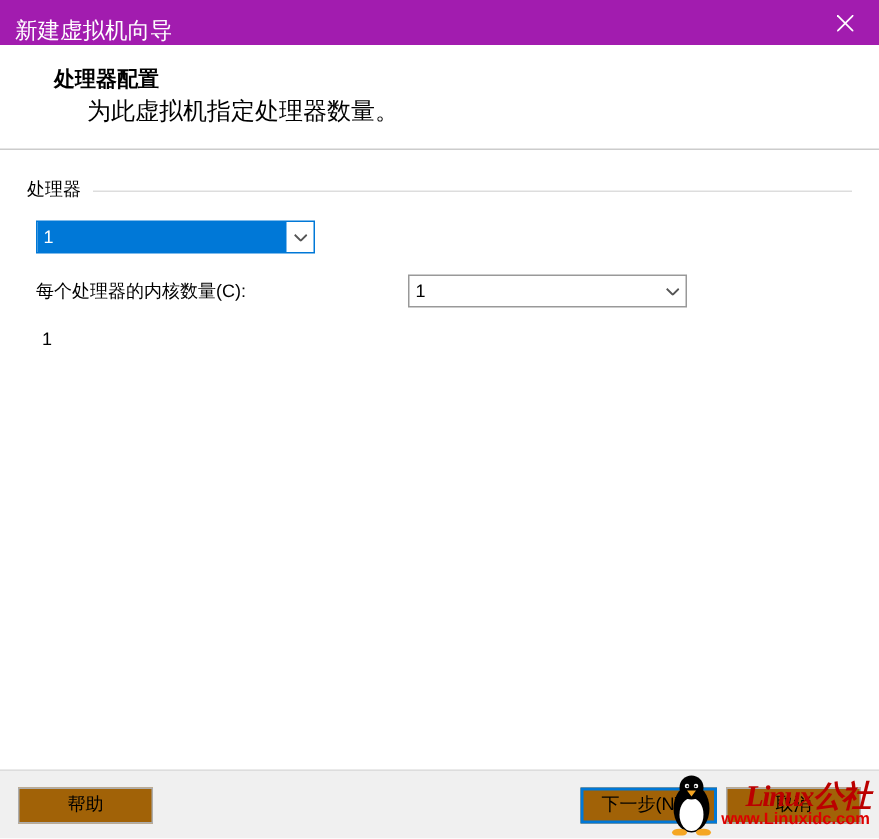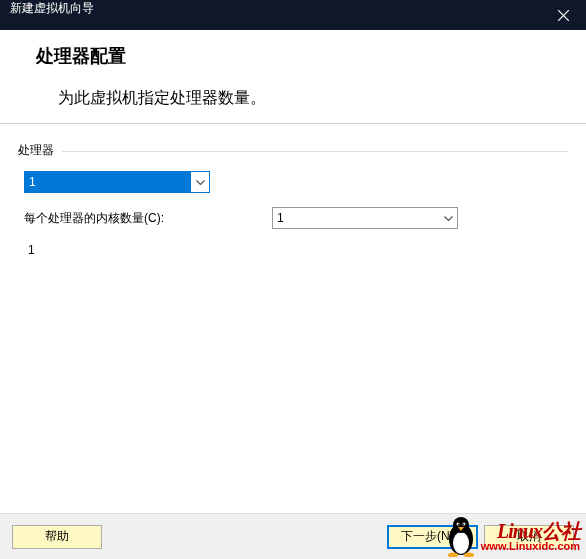--- a/index.html
+++ b/index.html
@@ -10,26 +10,26 @@
     }
     body {
       width: 586px;
       height: 559px;
       background: #fff;
       position: relative;
       overflow: hidden;
     }
     .titlebar {
       height: 30px;
-      background: #0f172a;
+      background: #a21caf;
       color: #fff;
       display: flex;
-      align-items: flex-start;
+      align-items: flex-end;
       padding-left: 10px;
-      font-size: 12px;
+      font-size: 15px;
     }
     .titlebar-title {
       flex: 1;
     }
     .close-btn {
       width: 45px;
       height: 30px;
       display: flex;
       align-items: center;
       justify-content: center;
@@ -39,24 +39,24 @@
       width: 11px;
       height: 11px;
       stroke: #fff;
       stroke-width: 1.2;
     }
     .header-section {
       padding: 14px 0 14px 22px;
       border-bottom: 1px solid #ccc;
     }
     .header-title {
-      font-size: 18px;
+      font-size: 14px;
       font-weight: bold;
       color: #000;
-      margin-bottom: 20px;
+      margin-bottom: 2px;
       padding-left: 14px;
     }
     .header-subtitle {
       font-size: 16px;
       color: #000;
       padding-left: 36px;
     }
     .content {
       padding: 18px 18px 0 18px;
     }
@@ -141,21 +141,21 @@
       align-items: center;
       padding: 0 12px;
     }
     .footer-spacer {
       flex: 1;
     }
     .btn {
       height: 24px;
       min-width: 90px;
       padding: 0 12px;
-      background: #fef9c3;
+      background: #a16207;
       border: 1px solid #adadad;
       font-size: 12px;
       color: #000;
       cursor: pointer;
       margin-left: 6px;
       display: inline-flex;
       align-items: center;
       justify-content: center;
     }
     .btn.help {

